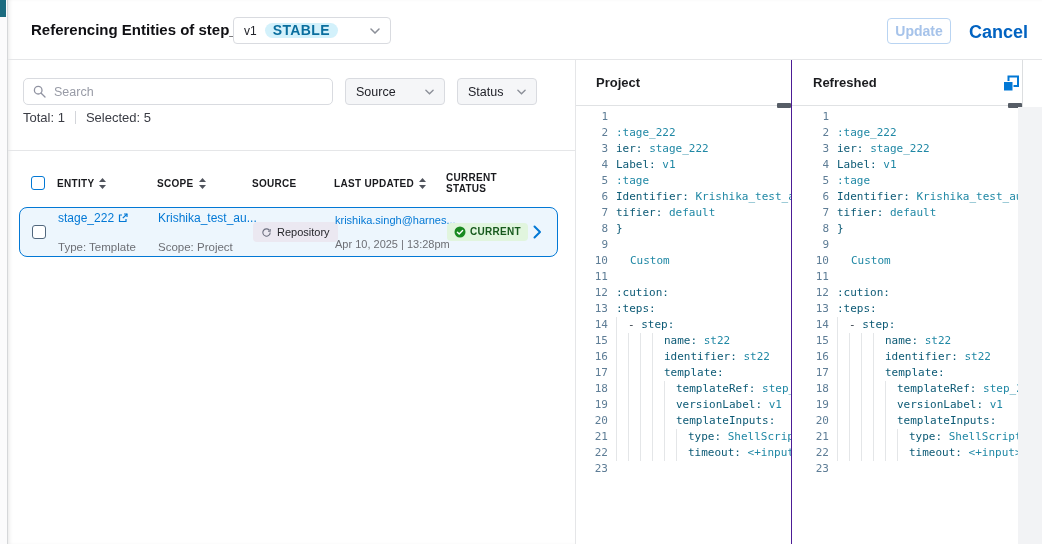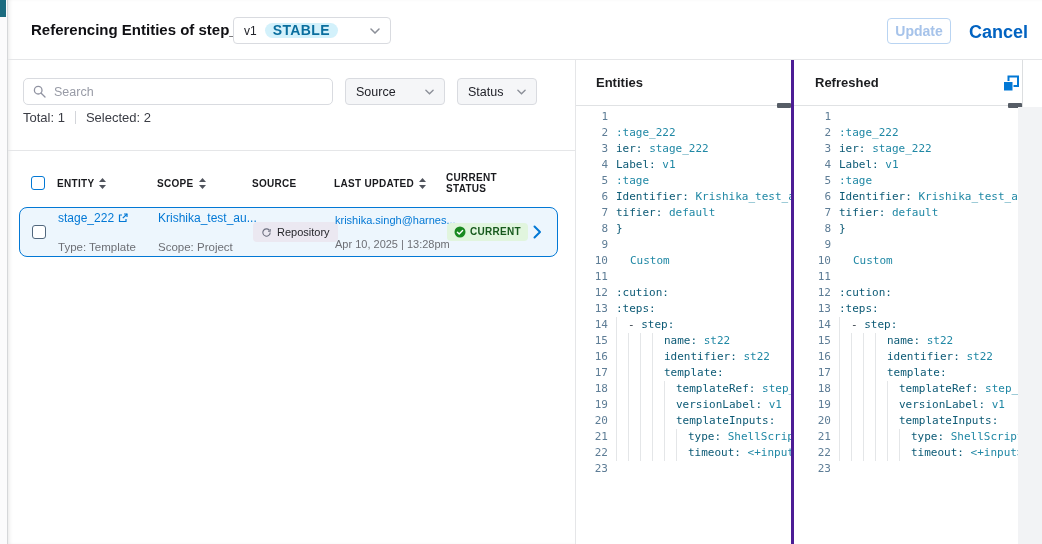--- a/index.html
+++ b/index.html
@@ -71,21 +71,21 @@
   .upd-link{font-size:11px;color:var(--accent);white-space:nowrap;cursor:pointer}
   .upd-sub{font-size:11px;color:var(--muted-text);margin-top:12px;white-space:nowrap}
   .pill-sync{display:inline-flex;align-items:center;gap:4px;background:var(--synced-bg);
              border-radius:4px;padding:3px 7px;font-size:10px;font-weight:700;
              color:var(--synced-fg);letter-spacing:.3px;justify-self:start}
   .row-chev{display:flex;cursor:pointer}
 
   
   .cp{top:60px;bottom:0;background:#fff}
   #cp1{left:568px;width:215px}
-  #cp2{left:783px;width:232px;border-left:3px solid #4c1d95;border-right:1px solid #dcdee0}
+  #cp2{left:783px;width:232px;border-left:1px solid #4c1d95;border-right:1px solid #dcdee0}
   .cp-head{position:relative;height:46px;border-bottom:1px solid #e0e2e4}
   .cp-title{position:absolute;top:15px;font-size:13px;font-weight:700;color:#1b1c1f}
   #cp1 .cp-title{left:20px} #cp2 .cp-title{left:21px}
   .thumb{position:absolute;right:0;bottom:-3px;width:14px;height:5px;background:#565d66;
          border-radius:1px;cursor:grab}
   .code-body{position:absolute;top:46px;left:0;right:0;bottom:0;overflow:hidden;
              font-family:"DejaVu Sans Mono",monospace;font-size:11px;line-height:16px;
              padding-top:3px;cursor:text}
   #cp1 .code-body{padding-left:6px} #cp2 .code-body{padding-left:11px}
   .code-line{display:flex;white-space:pre;height:16px}
@@ -144,21 +144,21 @@
       <span>Status</span>
       <span style="display:flex">
         <svg width="9" height="6" viewBox="0 0 10 6">
             <polyline points="1,1 5,5 9,1" fill="none" stroke="#8b8f98" stroke-width="1.5" stroke-linecap="round"></polyline>
           </svg>
       </span>
     </div>
     <div class="abs" id="totals">
       <span>Total: 1</span>
       <span class="sep"></span>
-      <span>Selected: 2</span>
+      <span>Selected: 5</span>
     </div>
     <div class="abs" id="div1"></div>
 
     <div class="abs grid7" id="thead">
       <input type="checkbox" class="cb-head" style="">
 
   <div class="th">
     <span class="col-label">ENTITY</span>
     <svg class="sort-icon" width="7" height="11" viewBox="0 0 7 11">
             <polygon points="3.5,0 7,4 0,4" fill="#51555e"></polygon>
@@ -240,21 +240,21 @@
       <span class="row-chev">
         <svg width="9" height="14" viewBox="0 0 9 14">
             <polyline points="1.5,1.5 7,7 1.5,12.5" fill="none" stroke="#0278d5" stroke-width="2" stroke-linecap="round" stroke-linejoin="round"></polyline>
           </svg>
       </span>
     </div>
   </div>
 
   <div class="abs cp" id="cp1">
     <div class="cp-head">
-      <span class="cp-title">Entities</span>
+      <span class="cp-title">Project</span>
       <span class="thumb"></span>
     </div>
     <div class="code-body">
   <div class="code-line">
     <span class="ln">1</span>
     <span class="lt"></span>
   </div>
 
   <div class="code-line">
     <span class="ln">2</span>

